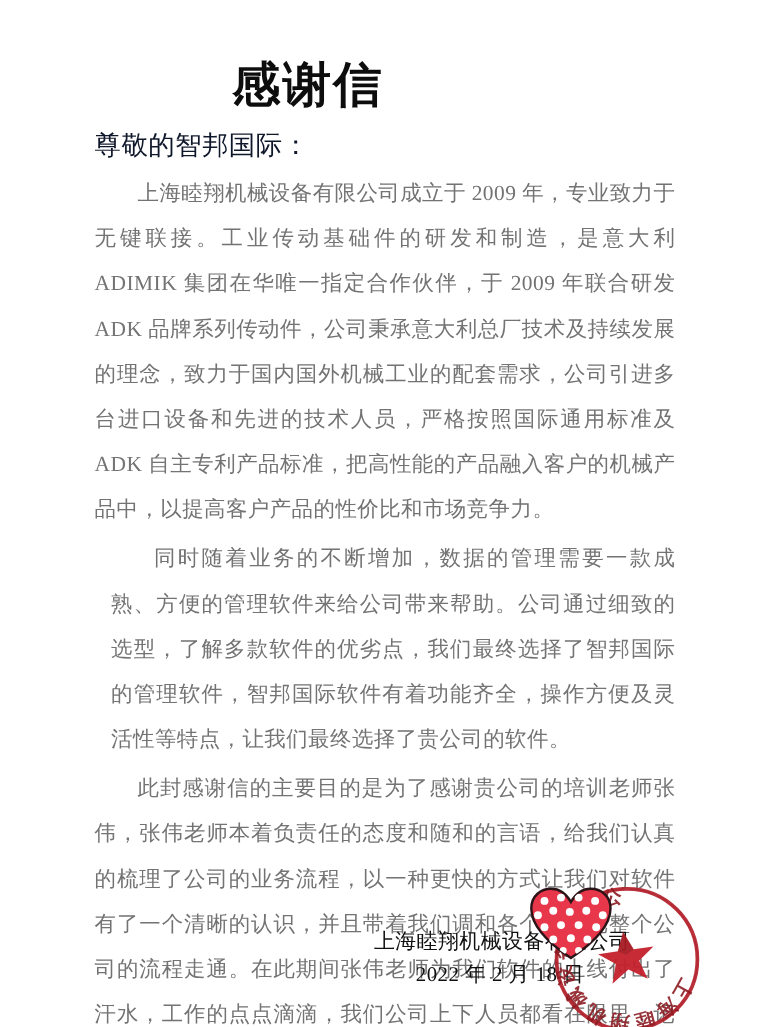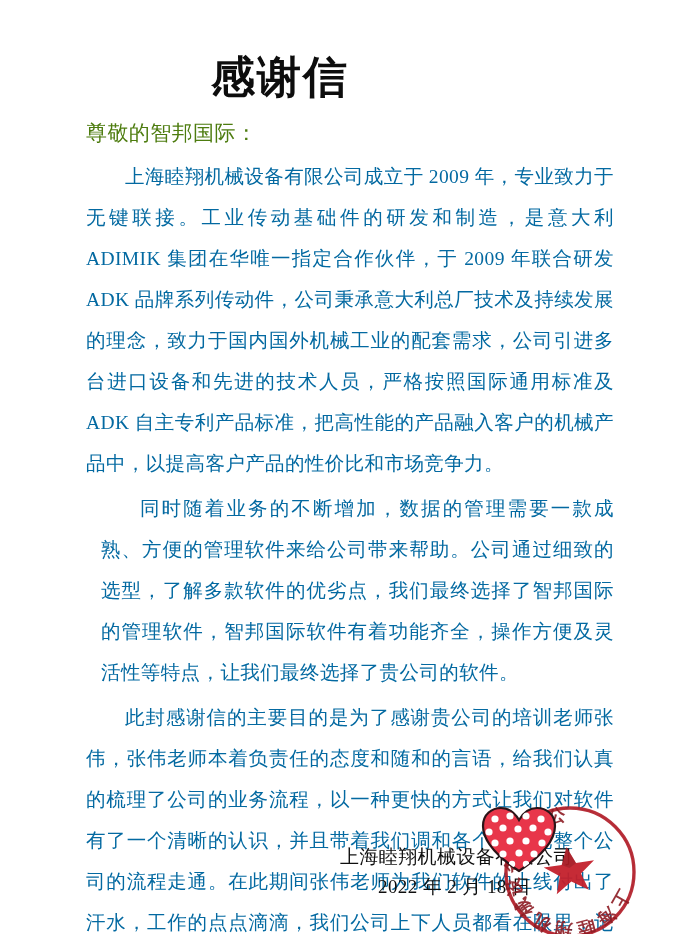--- a/index.html
+++ b/index.html
@@ -33,31 +33,31 @@
   }
 
   
   .body-block {
     position: absolute;
     left: 86px;
     top: 113px;
     width: 528px;
   }
   .salutation {
-    font-size: 21px;
+    font-size: 24px;
     line-height: 41px;
-    color: #4d7c0f;
+    color: #0f172a;
     text-align: justify;
     text-align-last: left;
     letter-spacing: 0.4px;
   }
   .para {
     font-size: 19.5px;
     line-height: 41px;
-    color: #0369a1;
+    color: #737373;
     text-align: justify;
     text-align-last: left;
     text-indent: 2em;
     letter-spacing: 0.4px;
     margin: 0;
   }
   .para-gap-1 { margin-top: 2px; }
   .para-gap-2 { margin-top: 4px; margin-left: 15px; }
   .para-gap-3 { margin-top: 4px; }
 

